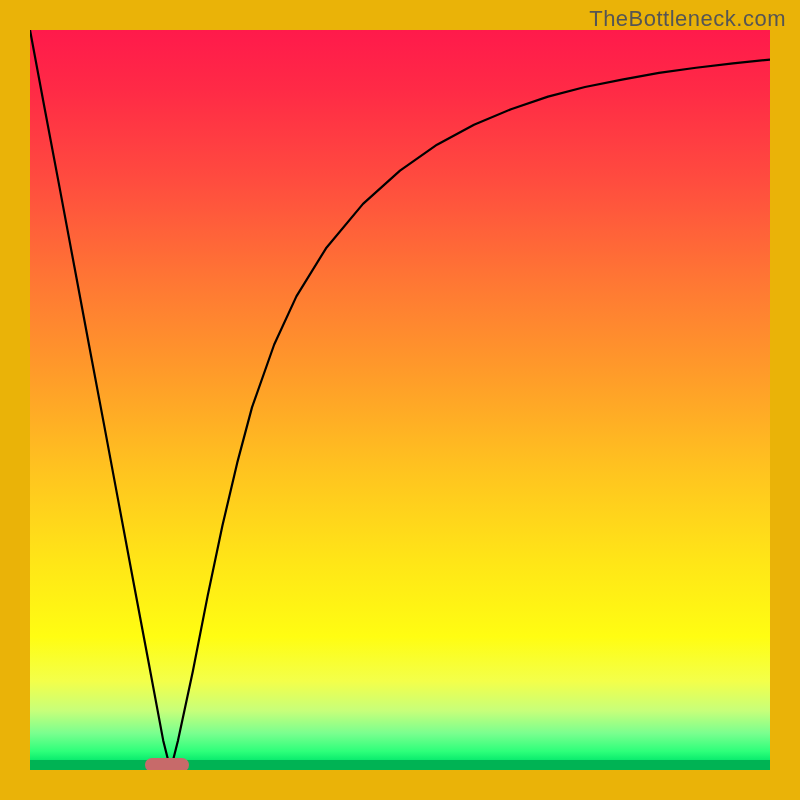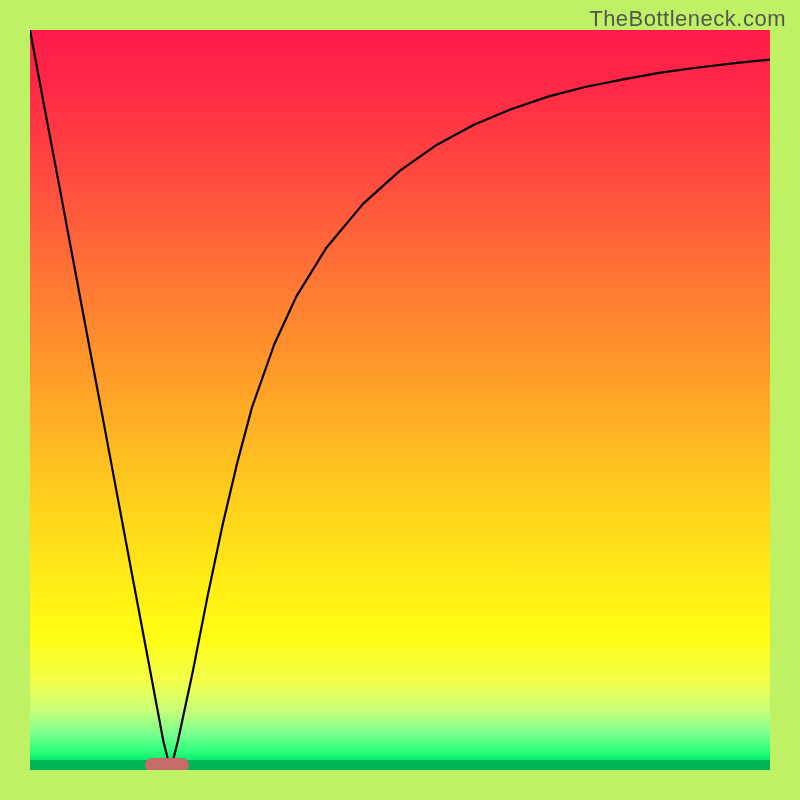--- a/index.html
+++ b/index.html
@@ -8,21 +8,21 @@
     width: 800px;
     height: 800px;
     overflow: hidden;
     background: #000;
     font-family: Arial, Helvetica, sans-serif;
   }
   .frame {
     position: relative;
     width: 800px;
     height: 800px;
-    background: #bef264;
+    background: #eab308;
   }
   .watermark {
     position: absolute;
     top: 6px;
     right: 14px;
     color: #555;
     font-size: 22px;
     font-weight: 500;
     letter-spacing: 0.5px;
     z-index: 5;

